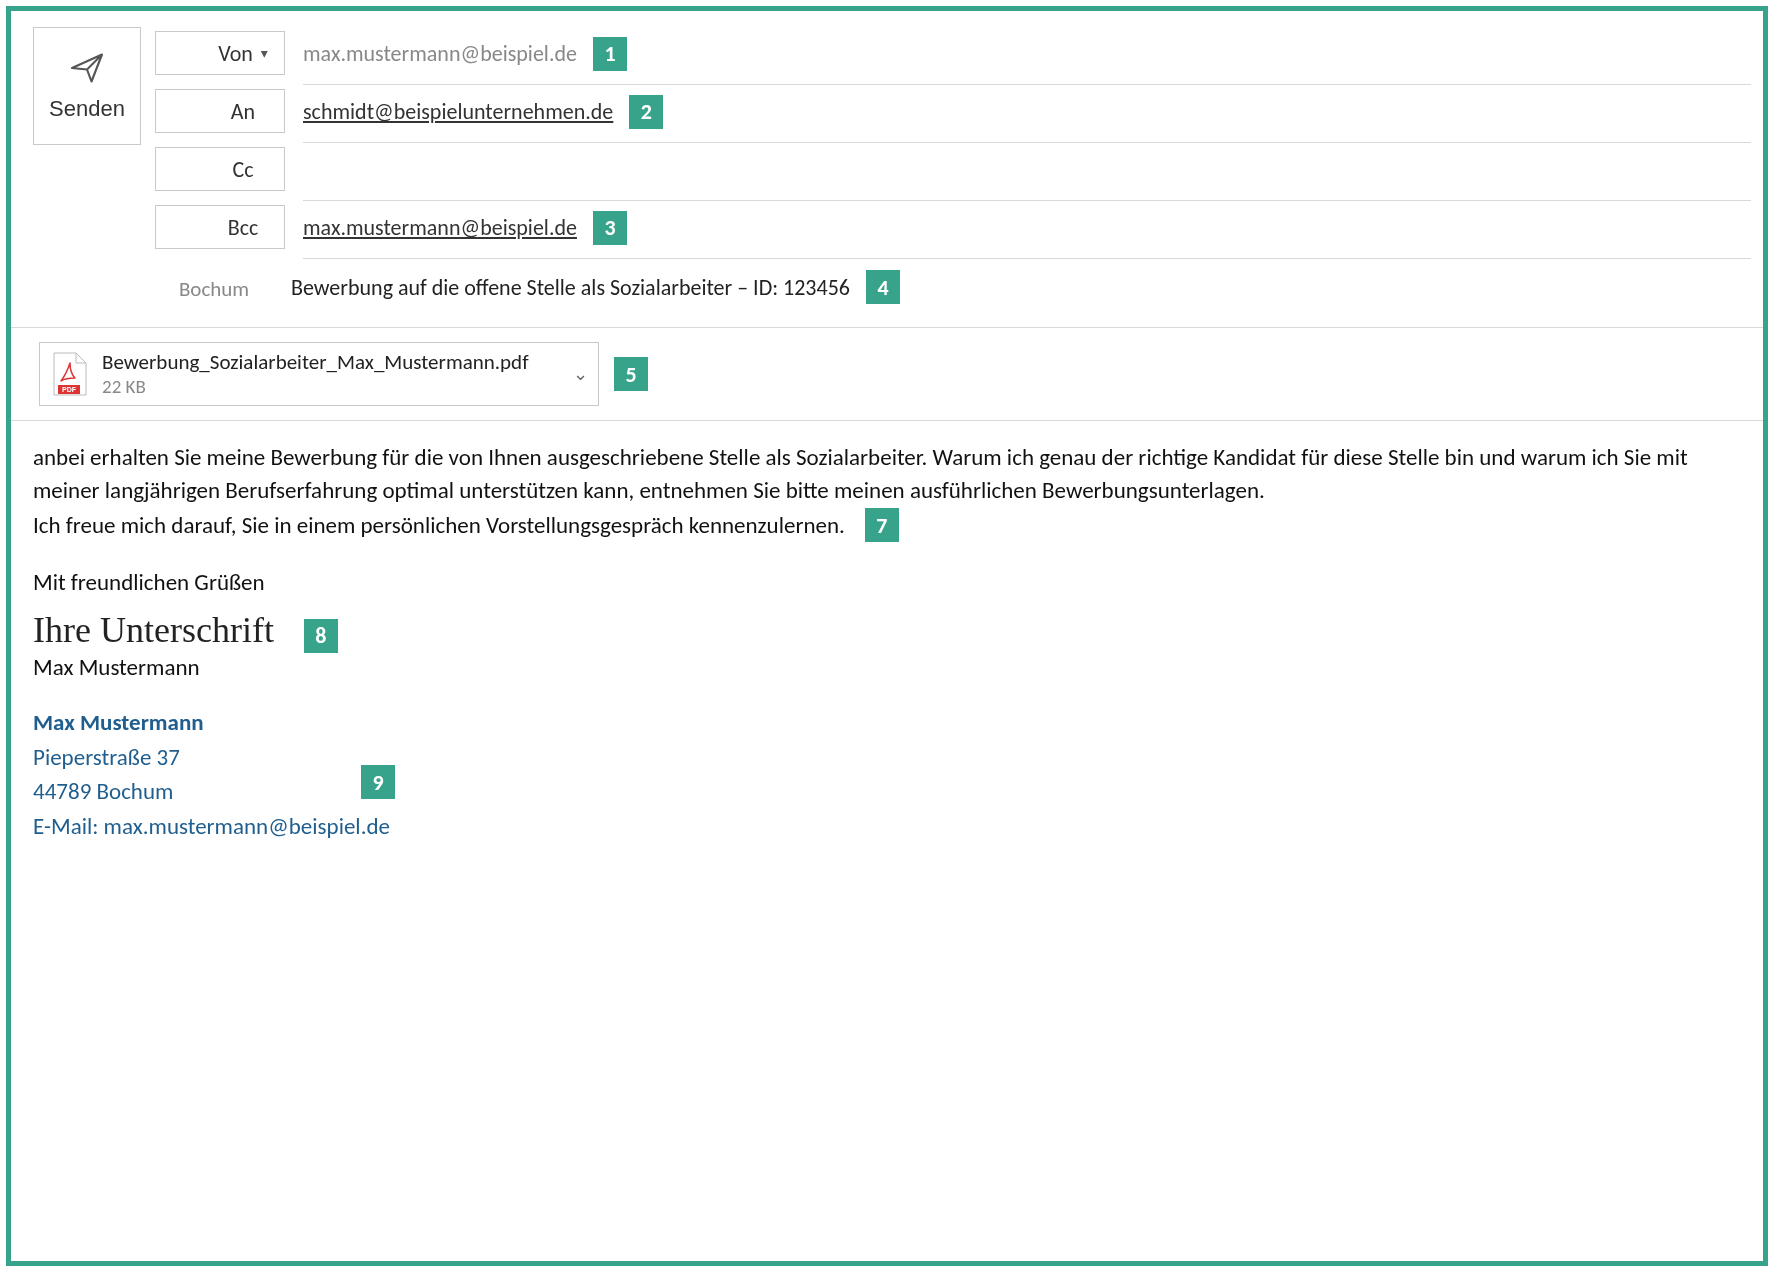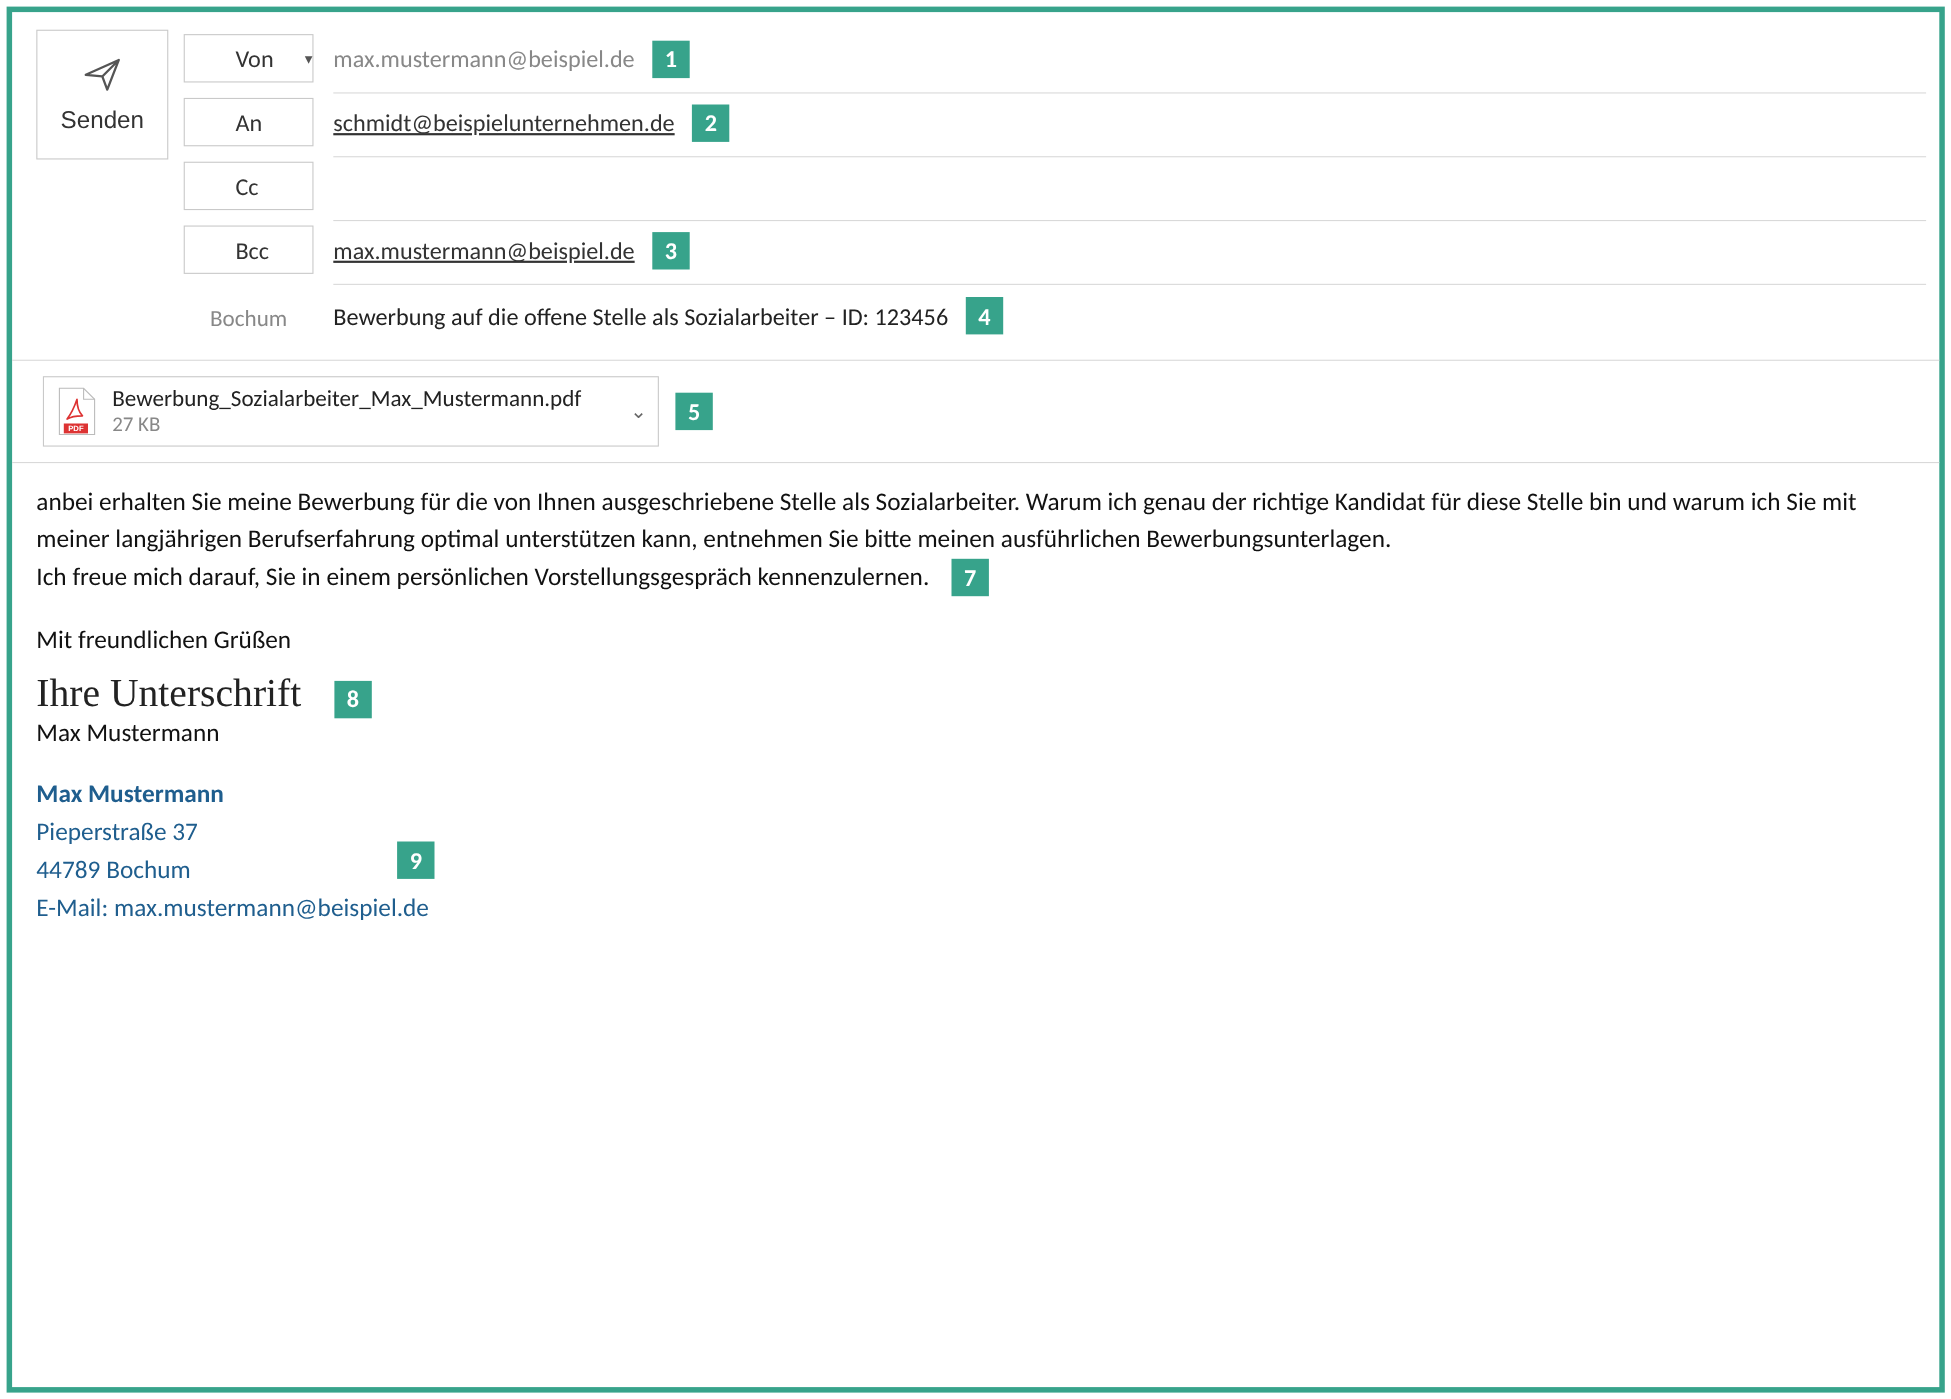--- a/index.html
+++ b/index.html
@@ -17,21 +17,21 @@
       background: #fff;
       display: flex;
       flex-direction: column;
     }
     .header-area {
       padding: 16px 12px 12px 22px;
       display: flex;
       gap: 14px;
     }
     .send-btn {
-      width: 120px;
+      width: 108px;
       height: 118px;
       border: 1px solid #c9c9c9;
       background: #fff;
       display: flex;
       flex-direction: column;
       align-items: center;
       justify-content: center;
       gap: 10px;
       font-size: 22px;
       color: #333;
@@ -44,27 +44,27 @@
       flex-direction: column;
     }
     .field-row {
       display: flex;
       align-items: center;
       height: 58px;
       gap: 18px;
     }
     .field-row.subject-row { height: 52px; margin-top: 4px; }
     .field-btn {
-      width: 118px;
+      width: 130px;
       height: 44px;
       border: 1px solid #c9c9c9;
       background: #fff;
       display: flex;
       align-items: center;
-      justify-content: space-between;
+      justify-content: center;
       font-size: 22px;
       color: #333;
       cursor: pointer;
       margin-bottom: 6px;
       padding-left: 46px;
     }
     .field-btn .chev { margin-left: 8px; font-size: 14px; color: #555; }
     .field-label-plain {
       width: 118px;
       text-align: center;
@@ -227,21 +227,21 @@
         <svg viewBox="0 0 42 46" width="42" height="46">
           <path d="M6 2 H28 L38 12 V44 H6 Z" fill="#fff" stroke="#bbb" stroke-width="1"></path>
           <path d="M28 2 V12 H38" fill="none" stroke="#bbb" stroke-width="1"></path>
           <path d="M22 12c-2 6-6 14-9 18 3-2 9-3 14-3-3-3-5-9-5-15z" fill="none" stroke="#d33" stroke-width="1.5" stroke-linejoin="round"></path>
           <rect x="10" y="34" width="22" height="9" fill="#d33"></rect>
           <text x="21" y="41" text-anchor="middle" font-size="7" fill="#fff" font-family="Arial" font-weight="700">PDF</text>
         </svg>
       </div>
       <div class="att-text">
         <span class="att-name">Bewerbung_Sozialarbeiter_Max_Mustermann.pdf</span>
-        <span class="att-size">27 KB</span>
+        <span class="att-size">22 KB</span>
       </div>
       <span class="att-chev">⌄</span>
     </div>
     <span class="callout">5</span>
   </div>
 
   <div class="divider-h"></div>
 
   <div class="body-area">
 

